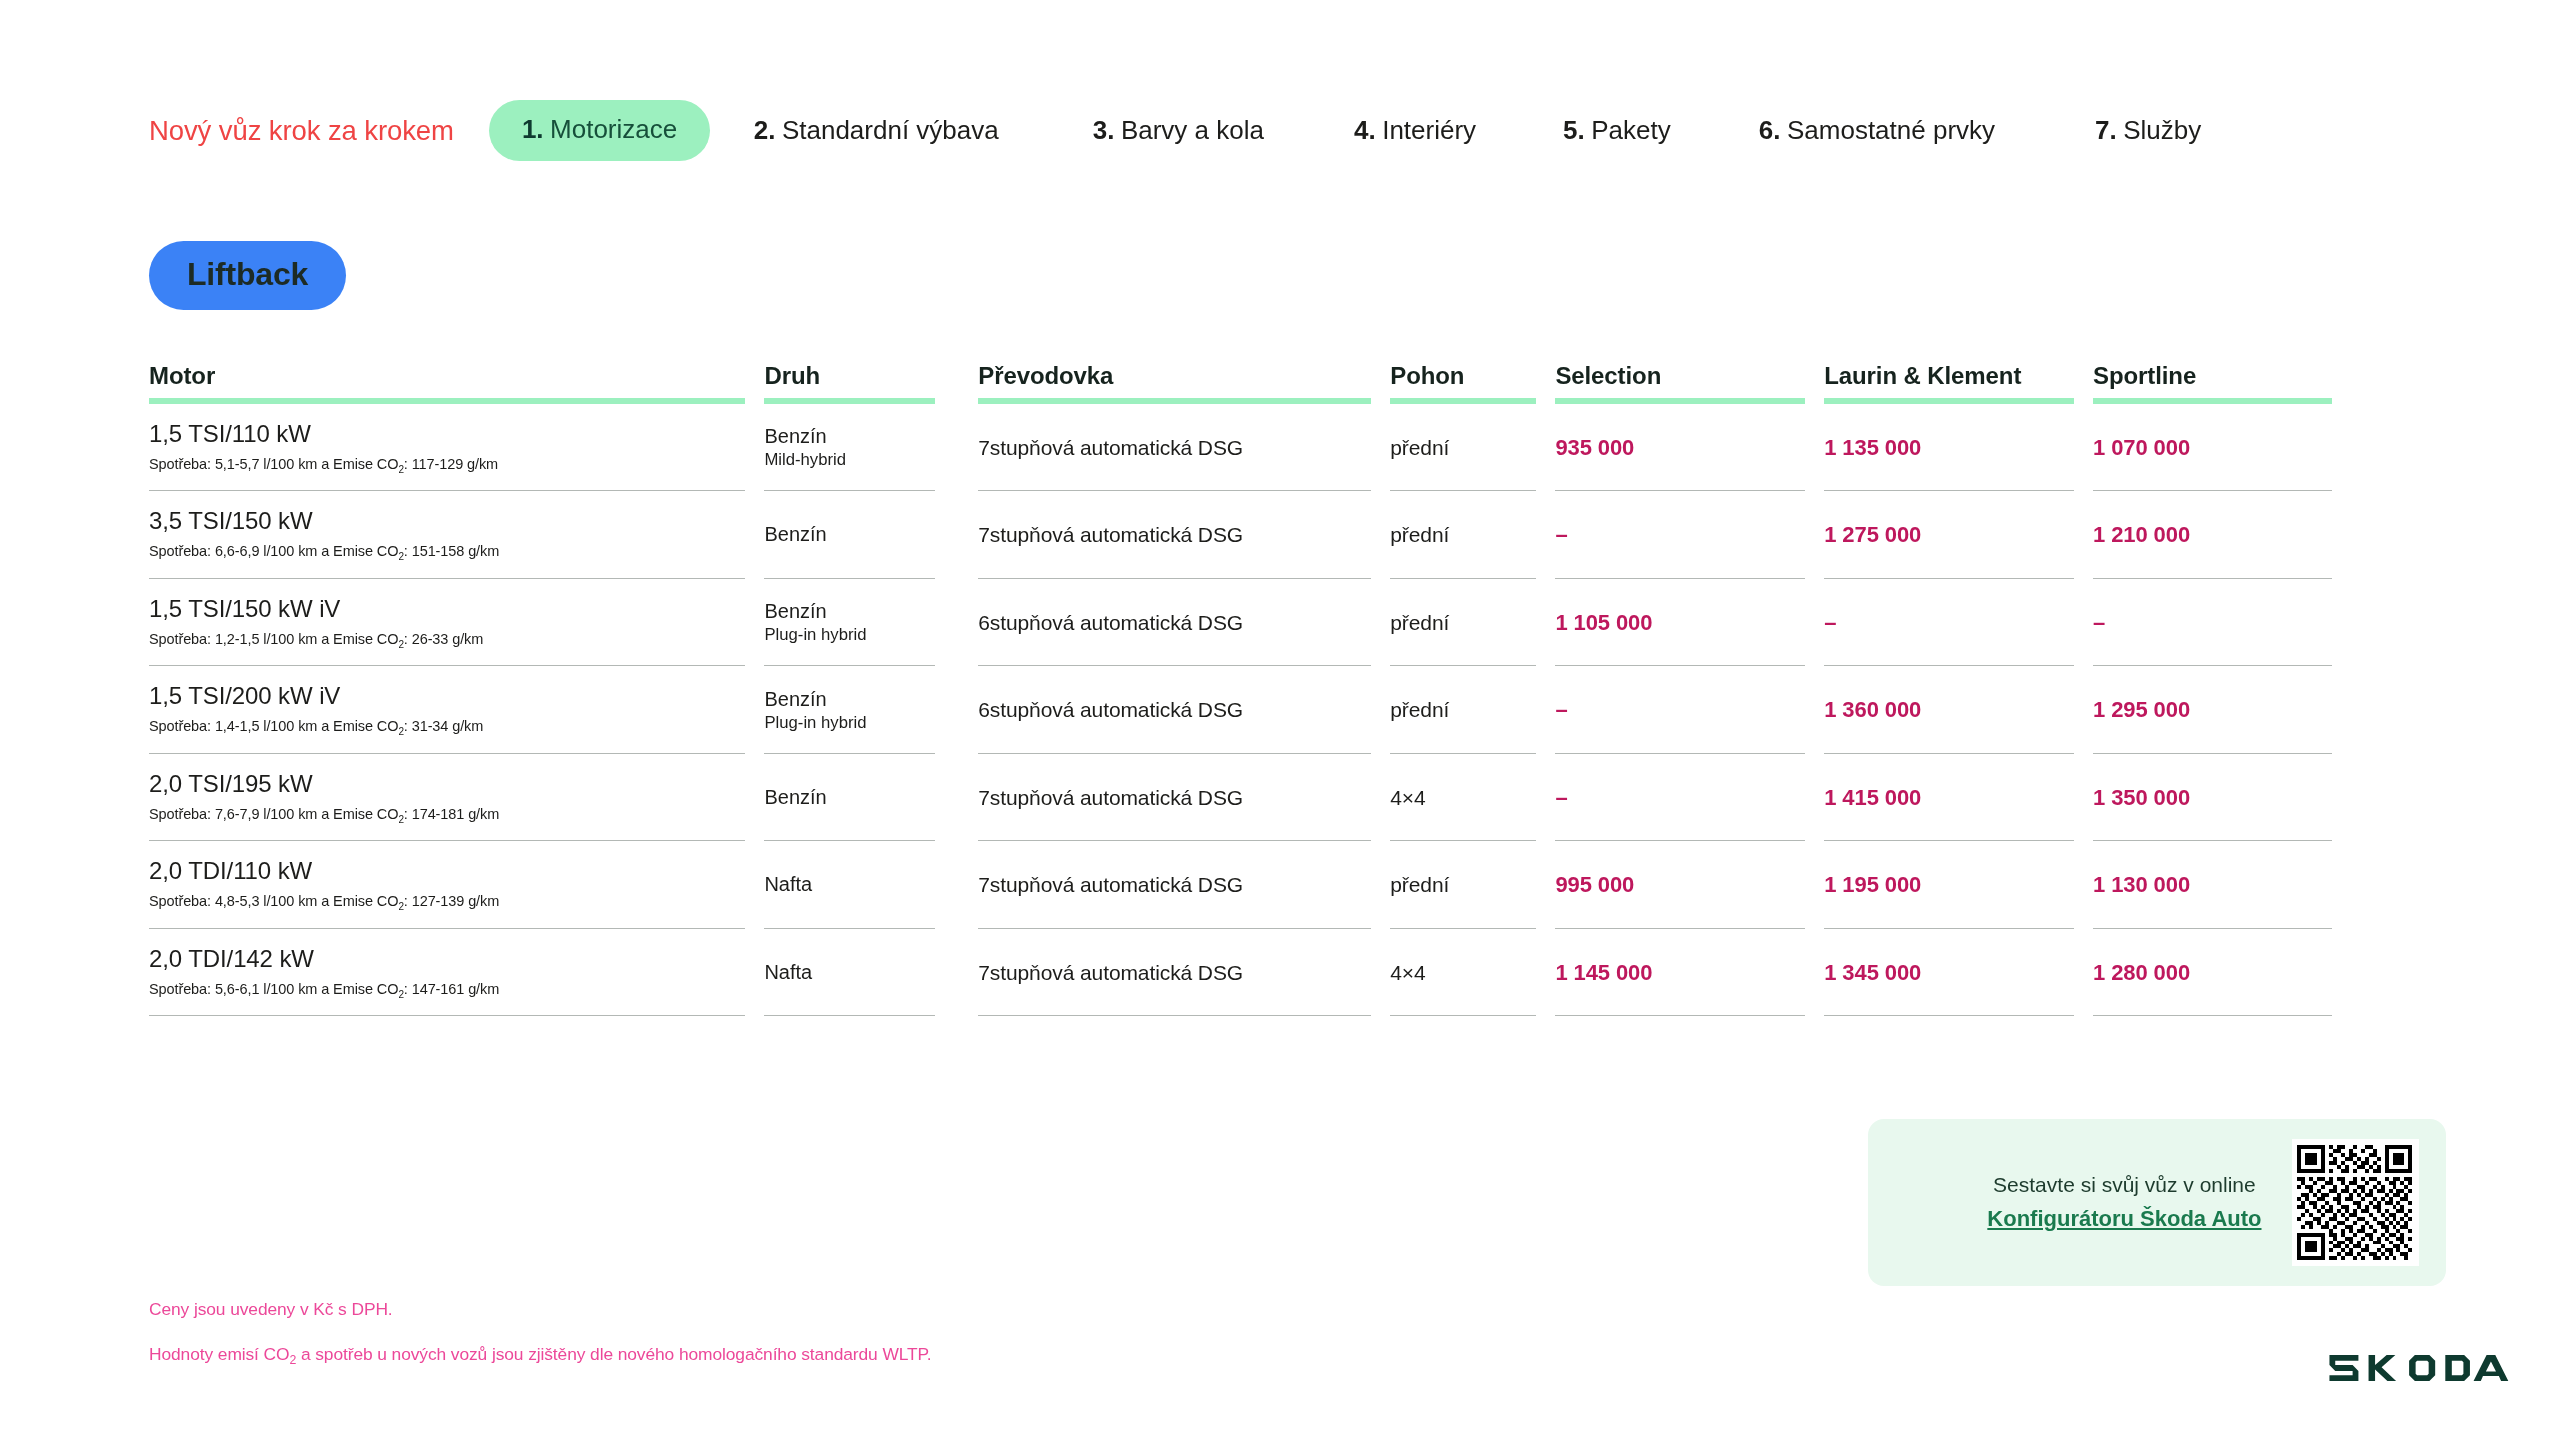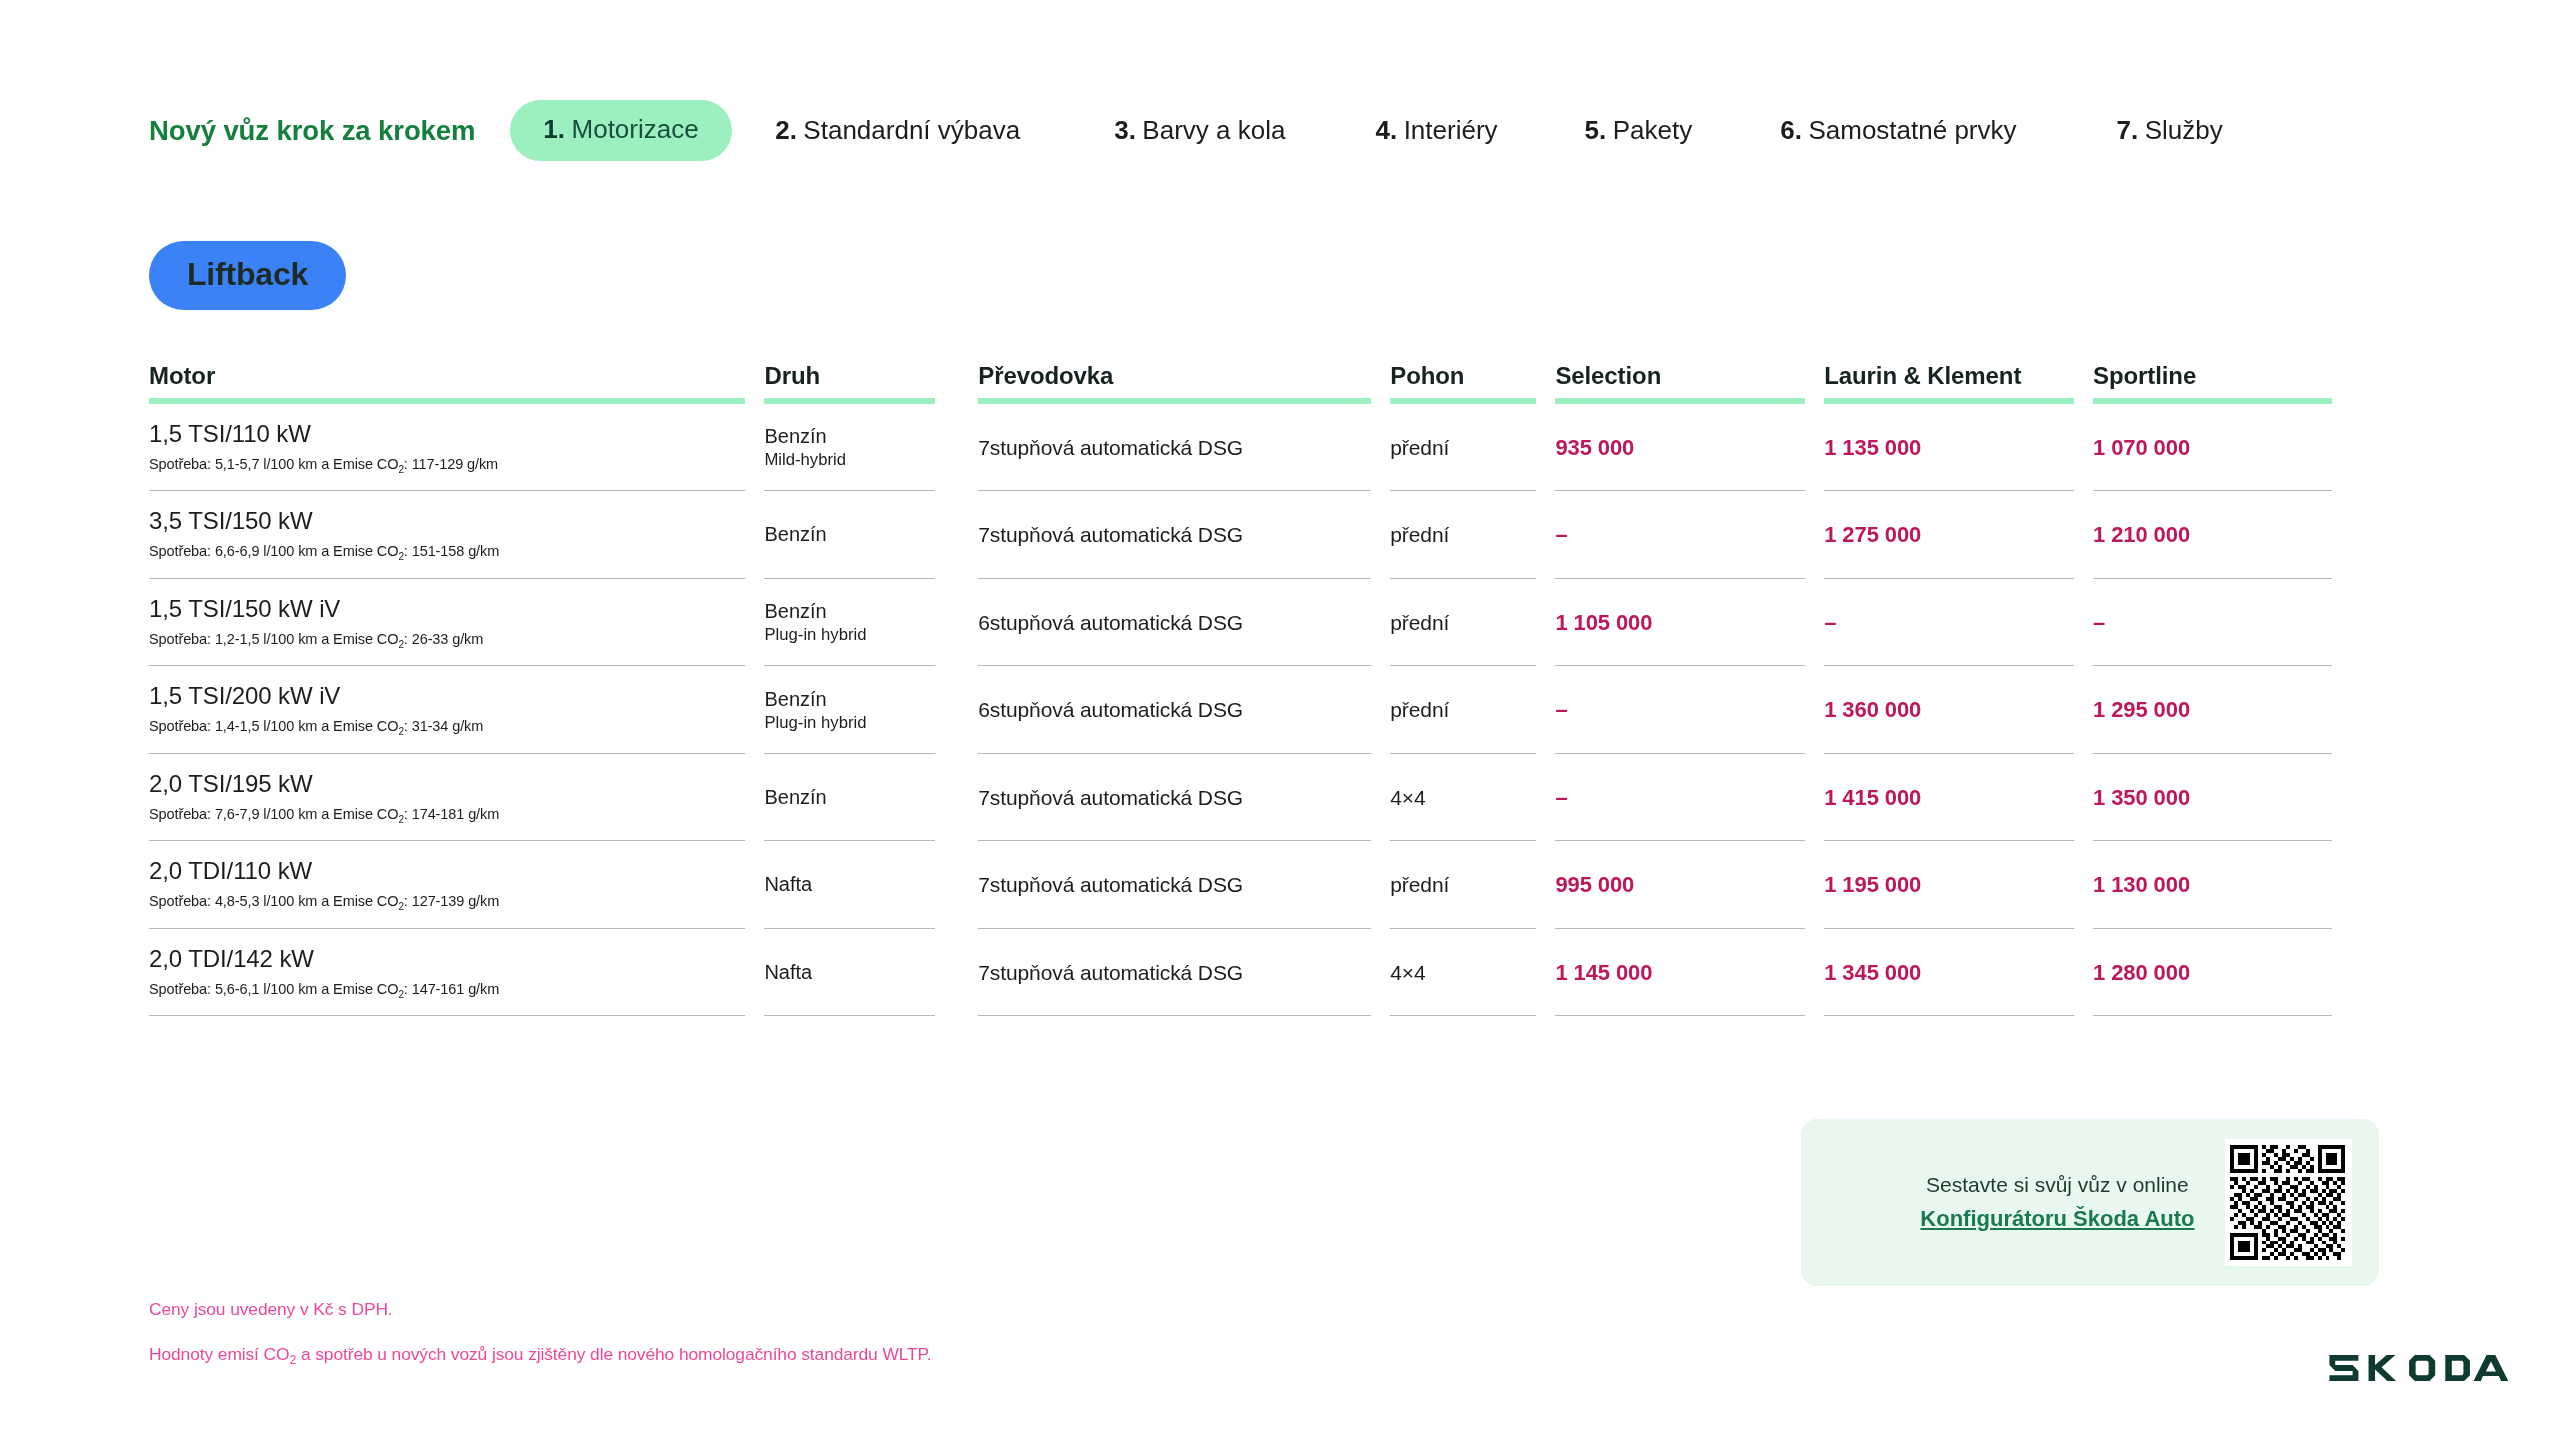--- a/index.html
+++ b/index.html
@@ -25,22 +25,22 @@
     position: absolute;
     left: 149px;
     top: 101px;
     width: 2282px;
     height: 59px;
     display: flex;
     align-items: center;
   }
   .stepper-title {
     font-size: 27.5px;
-    font-weight: bold;
-    color: #15803d;
+    font-weight: normal;
+    color: #ef4444;
     letter-spacing: -0.1px;
     white-space: nowrap;
     margin-right: 35px;
   }
   .step {
     display: flex;
     align-items: baseline;
     gap: 6.5px;
     white-space: nowrap;
     font-size: 26px;
@@ -176,21 +176,21 @@
     font-weight: bold;
     color: #be185d;
     letter-spacing: -0.1px;
   }
 
   .rowh-1 .tcell { min-height: 78px; }
 
   
   .cta {
     position: absolute;
-    left: 1801px;
+    left: 1868px;
     top: 1119px;
     width: 578px;
     height: 167px;
     background: #e8f8ee;
     border-radius: 16px;
     display: flex;
     align-items: center;
     justify-content: flex-end;
     padding-right: 27.5px;
     gap: 30px;

